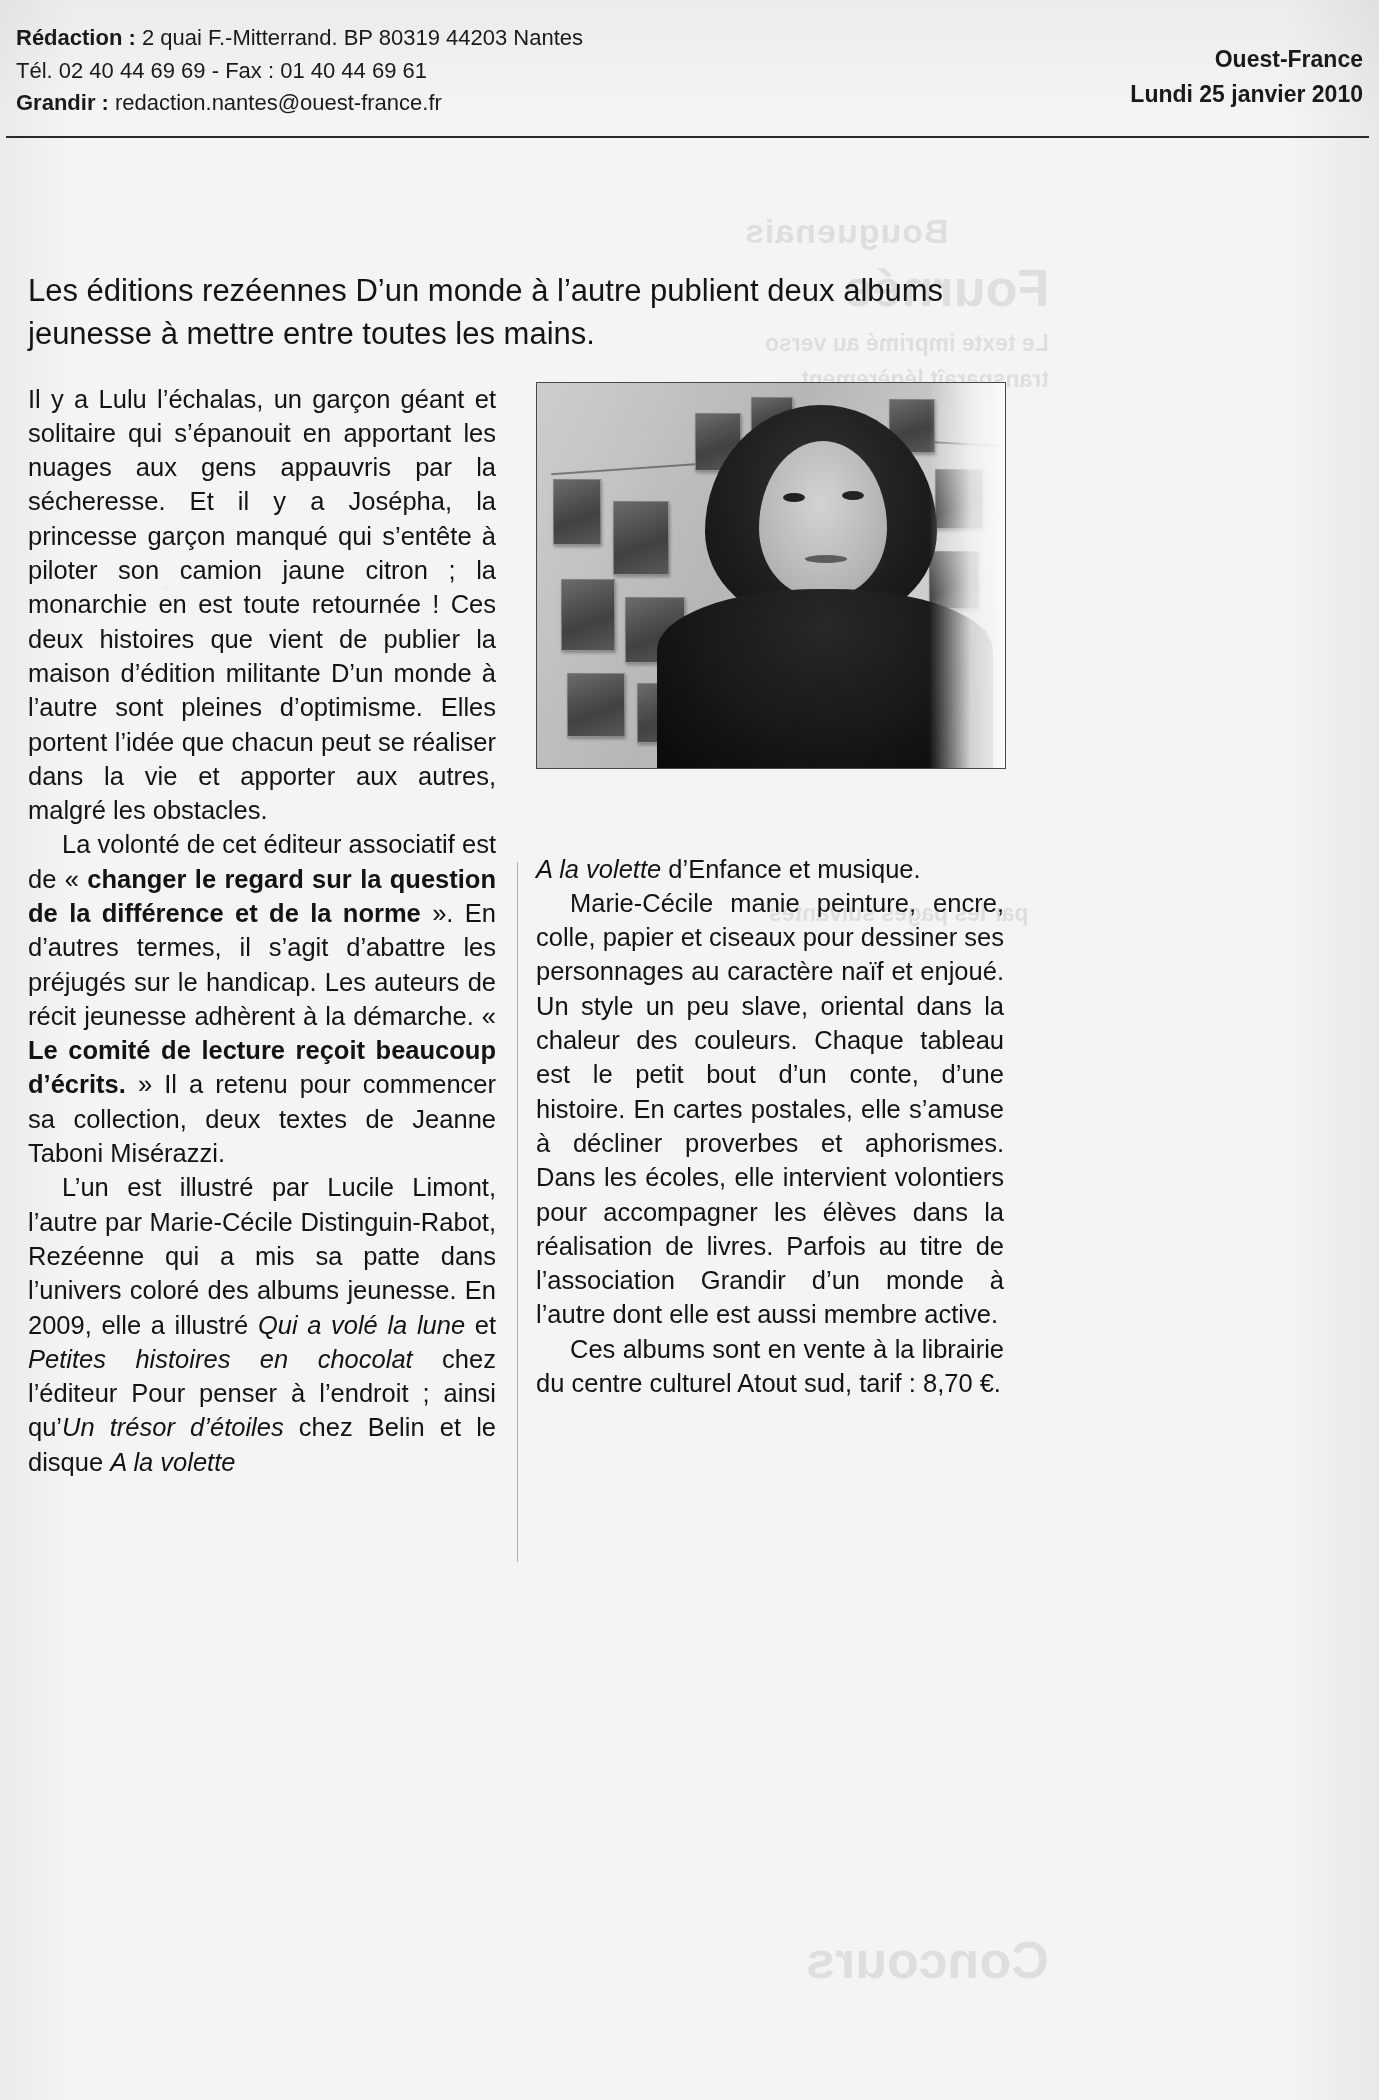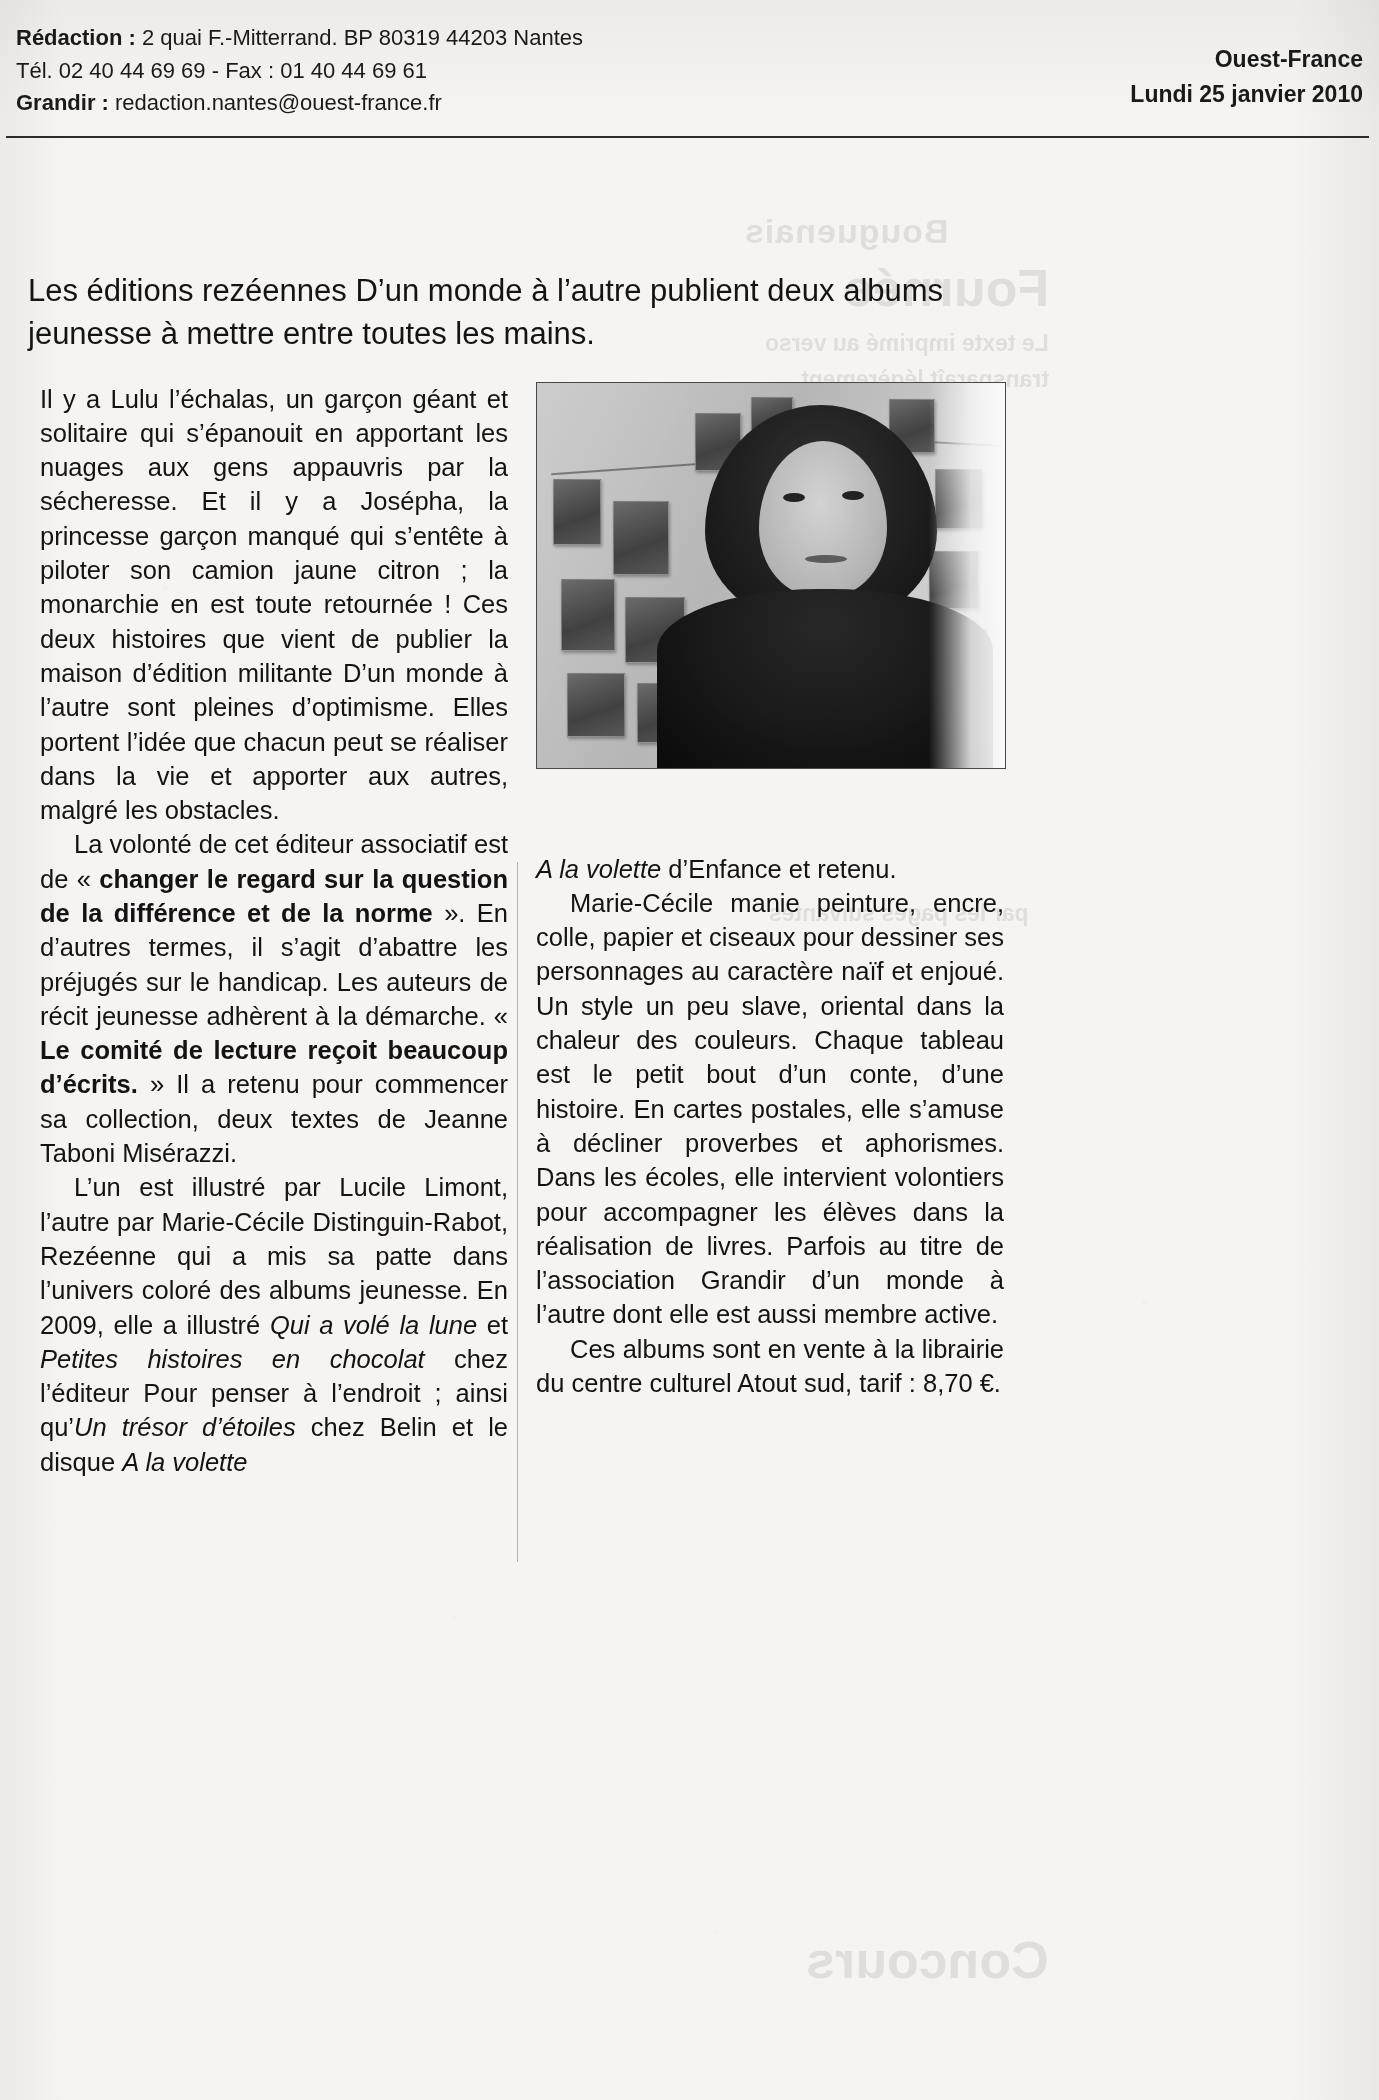--- a/index.html
+++ b/index.html
@@ -127,21 +127,20 @@
   .col p { margin: 0; }
   .col p + p { text-indent: 34px; }
   .col b { font-weight: bold; }
   .col i { font-style: italic; }
 
   .col-left {
     position: absolute;
     left: 0;
     top: 0;
     width: 468px;
-    margin-left: 12px;
   }
   .col-right {
     position: absolute;
     left: 508px;
     top: 0;
     width: 468px;
   }
   .col-divider {
     position: absolute;
     left: 489px;
@@ -303,20 +302,20 @@
         <p>Il y a Lulu l’échalas, un garçon géant et solitaire qui s’épanouit en apportant les nuages aux gens appauvris par la sécheresse. Et il y a Josépha, la princesse garçon manqué qui s’entête à piloter son camion jaune citron ; la monarchie en est toute retournée ! Ces deux histoires que vient de publier la maison d’édition militante D’un monde à l’autre sont pleines d’optimisme. Elles portent l’idée que chacun peut se réaliser dans la vie et apporter aux autres, malgré les obstacles.</p>
         <p>
           <span>La volonté de cet éditeur associatif est de « </span><b>changer le regard sur la question de la différence et de la norme</b><span> ». En d’autres termes, il s’agit d’abattre les préjugés sur le handicap. Les auteurs de récit jeunesse adhèrent à la démarche. « </span><b>Le comité de lecture reçoit beaucoup d’écrits.</b><span> » Il a retenu pour commencer sa collection, deux textes de Jeanne Taboni Misérazzi.</span>
         </p>
         <p>
           <span>L’un est illustré par Lucile Limont, l’autre par Marie-Cécile Distinguin-Rabot, Rezéenne qui a mis sa patte dans l’univers coloré des albums jeunesse. En 2009, elle a illustré </span><i>Qui a volé la lune</i><span> et </span><i>Petites histoires en chocolat</i><span> chez l’éditeur Pour penser à l’endroit ; ainsi qu’</span><i>Un trésor d’étoiles</i><span> chez Belin et le disque </span><i>A la volette</i>
         </p>
       </div>
 
       <div class="col col-right" style="top:470px;">
-        <p><i>A la volette</i><span> d’Enfance et retenu.</span></p>
+        <p><i>A la volette</i><span> d’Enfance et musique.</span></p>
         <p>Marie-Cécile manie peinture, encre, colle, papier et ciseaux pour dessiner ses personnages au caractère naïf et enjoué. Un style un peu slave, oriental dans la chaleur des couleurs. Chaque tableau est le petit bout d’un conte, d’une histoire. En cartes postales, elle s’amuse à décliner proverbes et aphorismes. Dans les écoles, elle intervient volontiers pour accompagner les élèves dans la réalisation de livres. Parfois au titre de l’association Grandir d’un monde à l’autre dont elle est aussi membre active.</p>
         <p>Ces albums sont en vente à la librairie du centre culturel Atout sud, tarif : 8,70 €.</p>
       </div>
 
     </div>
   </div>
 </div>
 
 </body></html>

